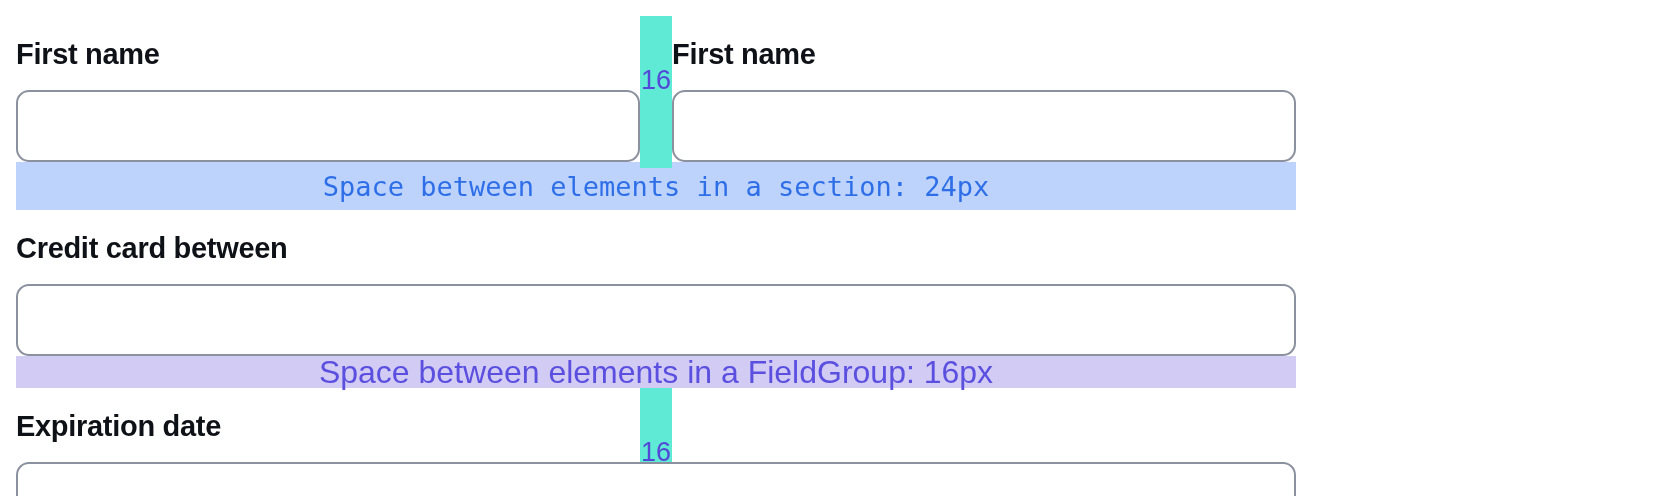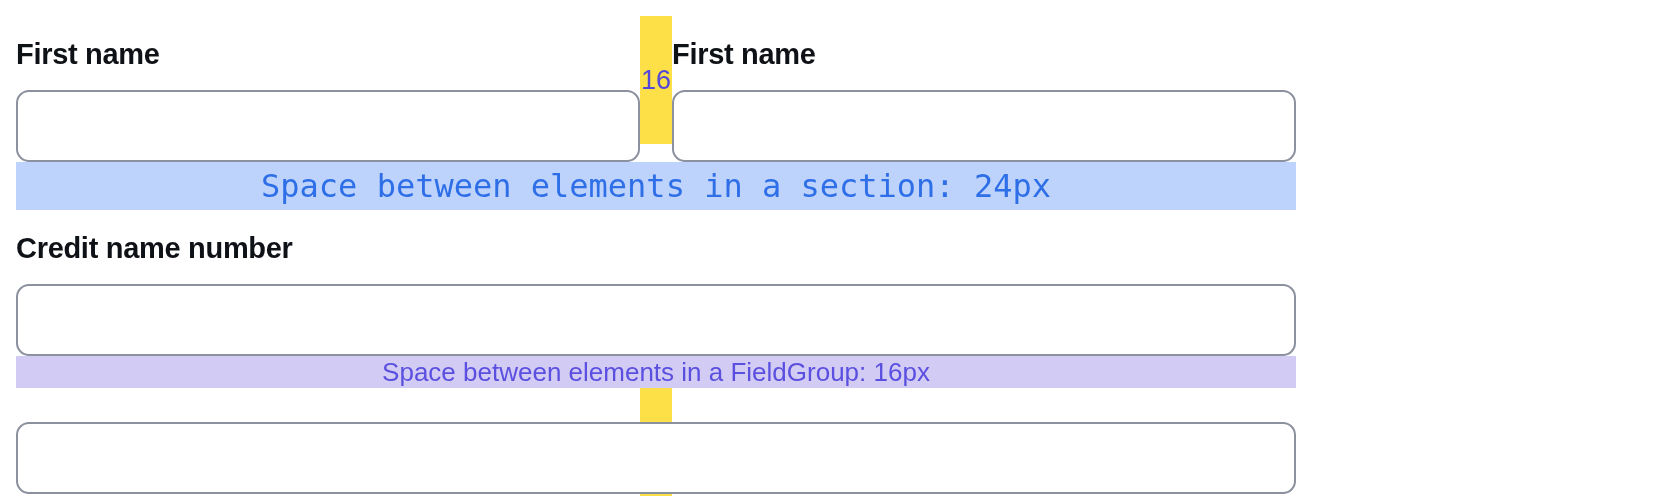--- a/index.html
+++ b/index.html
@@ -59,52 +59,52 @@
     color: #0e1116;
     position: relative;
     z-index: 1;
   }
   
   .vgap {
     position: absolute;
     left: 624px;
     top: 0;
     width: 32px;
-    height: 128px;
-    background: #fde047;
+    height: 152px;
+    background: #5eead4;
     display: flex;
     justify-content: center;
     z-index: 0;
   }
   .vgap-num {
     margin-top: 50px;
     font-size: 27px;
     line-height: 28px;
     color: #5348d8;
   }
   
   .hgap-section {
     height: 48px;
     width: 100%;
     background: #bed3fc;
     display: flex;
     align-items: center;
     justify-content: center;
     font-family: "DejaVu Sans Mono", monospace;
-    font-size: 32px;
+    font-size: 27px;
     color: #2e6fe8;
   }
   .hgap-fieldgroup {
     height: 32px;
     width: 100%;
     background: #d2ccf4;
     display: flex;
     align-items: center;
     justify-content: center;
-    font-size: 26px;
+    font-size: 32px;
     color: #5b4fe0;
   }
 </style>
 </head>
 <body>
 
 <div class="viewport">
   <div class="canvas">
 
     <div class="field-row">
@@ -119,31 +119,32 @@
         <span class="field-label">First name</span>
         <input type="text" class="text-input" style="">
       </div>
     </div>
 
     <div class="hgap-section">
       <span>Space between elements in a section: 24px</span>
     </div>
 
     <div class="field full">
-      <span class="field-label">Credit name number</span>
+      <span class="field-label">Credit card between</span>
       <input type="text" class="text-input" style="">
     </div>
 
     <div class="hgap-fieldgroup">
       <span>Space between elements in a FieldGroup: 16px</span>
     </div>
 
     <div class="field-row">
       <div class="vgap">
         <span class="vgap-num">16</span>
       </div>
       <div class="field">
+        <span class="field-label">Expiration date</span>
         <input type="text" class="text-input" style="">
       </div>
     </div>
 
   </div>
 </div>
 
 </body></html>

